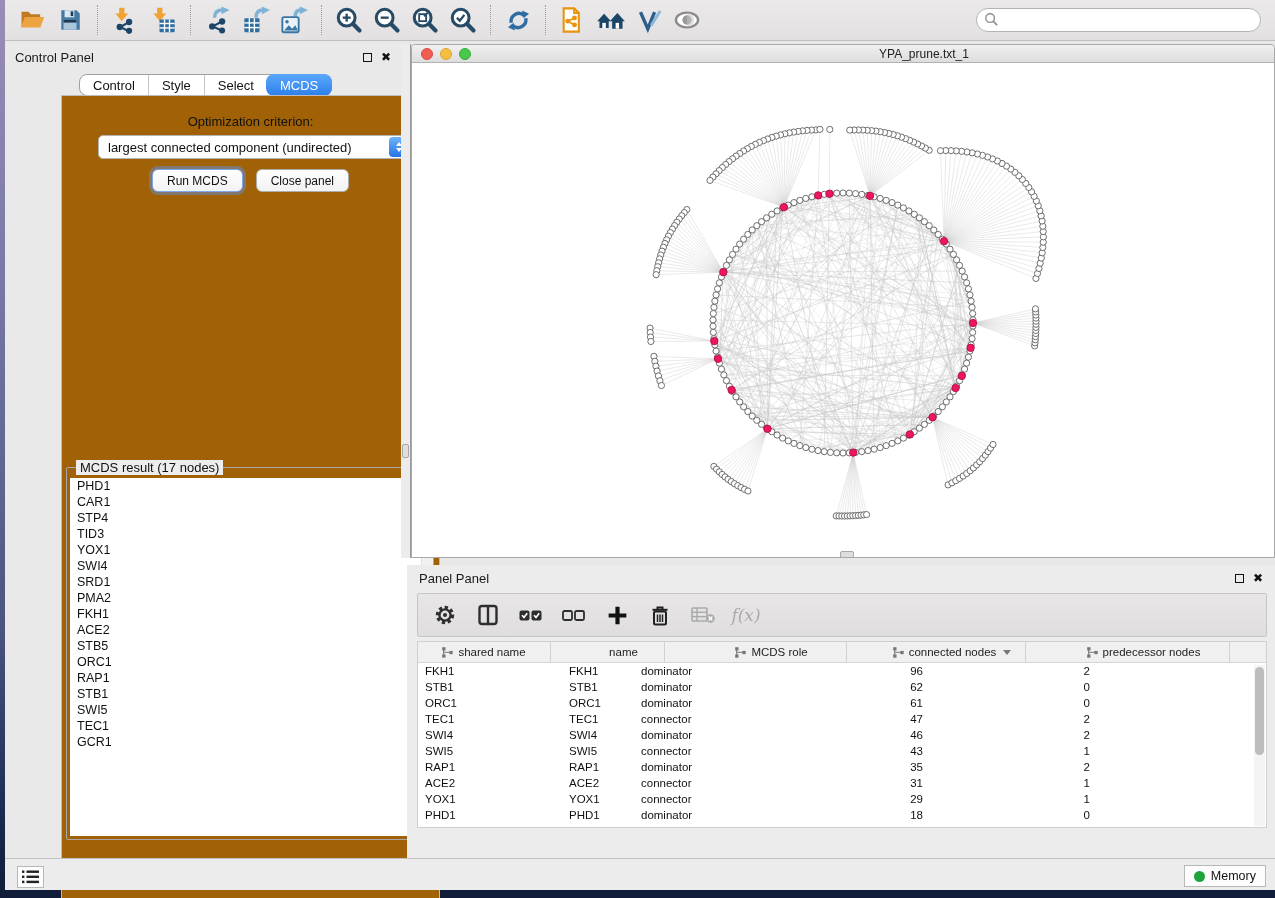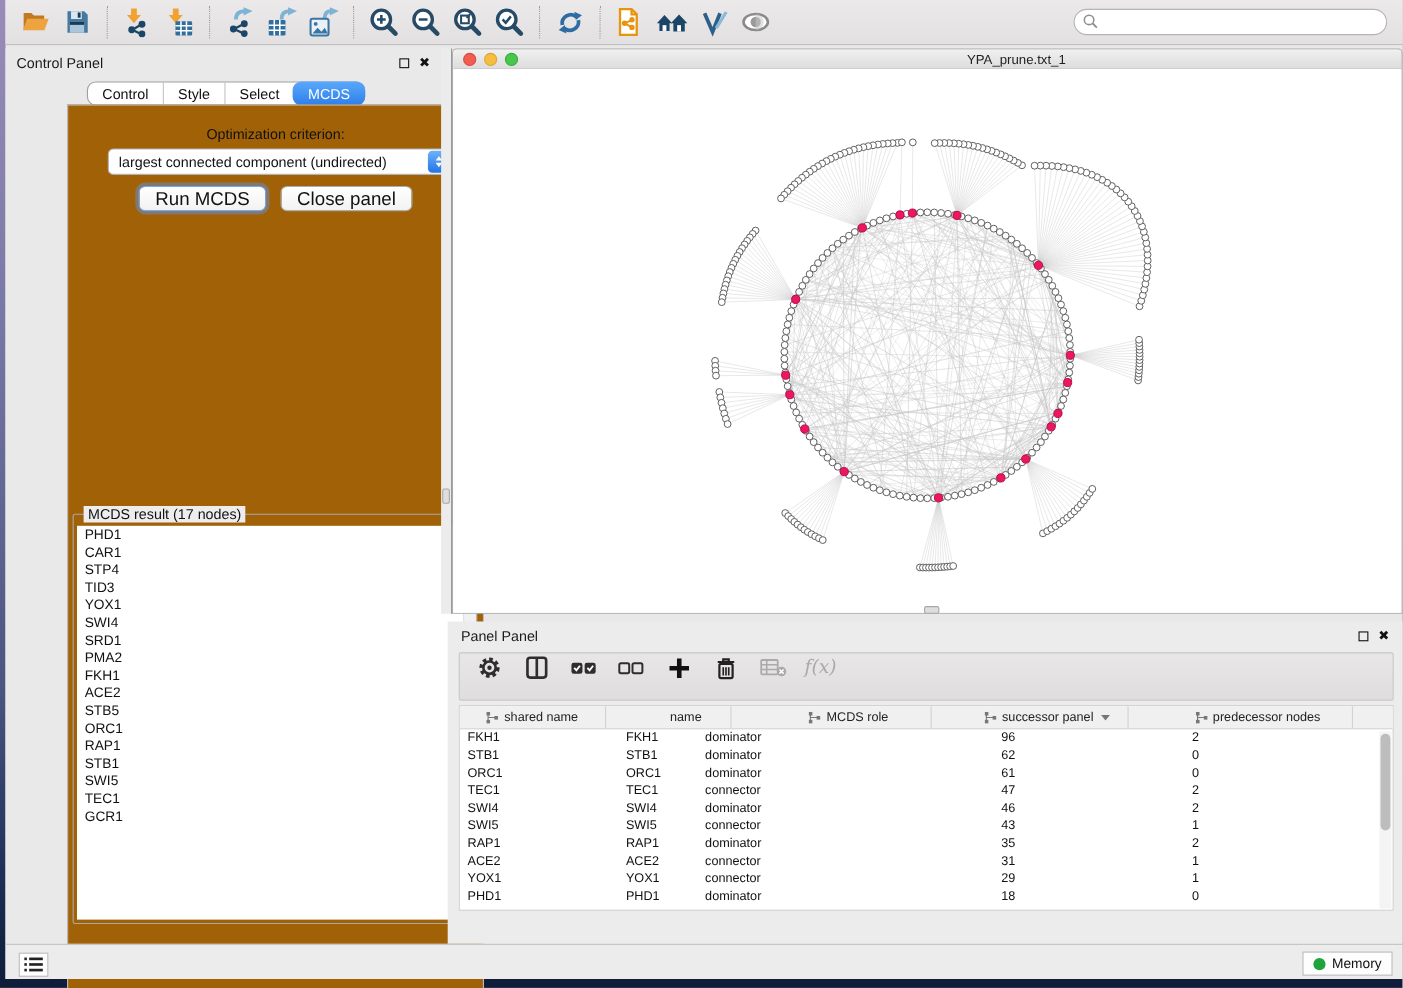--- a/index.html
+++ b/index.html
@@ -43,21 +43,21 @@
   .opt-label { margin-top:18px; text-align:center; font-size:13px; color:#111; }
   .criterion-select { position:absolute; left:36px; top:39px; width:313px; height:24px;
     background:#fff; border:1px solid #b3b3b3; border-radius:5px; display:flex; align-items:center; }
   .criterion-select .sel-text { padding-left:9px; font-size:13px; color:#111; flex:1; white-space:nowrap; }
   .sel-stepper { width:19px; height:20px; margin-right:2px; border-radius:4px;
     background:linear-gradient(#6db3fb,#2474e8); display:flex; flex-direction:column; align-items:center; justify-content:center; gap:2px; }
   .tri-up { width:0; height:0; border-left:3.5px solid transparent; border-right:3.5px solid transparent; border-bottom:4.5px solid #fff; }
   .tri-dn { width:0; height:0; border-left:3.5px solid transparent; border-right:3.5px solid transparent; border-top:4.5px solid #fff; }
   .btn-row { position:absolute; left:0; top:73px; width:100%; display:flex; justify-content:center; gap:13px; }
   .cp-btn { height:23px; padding:0 14px; background:linear-gradient(#ffffff,#f2f2f2);
-    border:1px solid #adadad; border-radius:6px; font-size:17px; color:#111; }
+    border:1px solid #adadad; border-radius:6px; font-size:12px; color:#111; }
   .cp-btn.focused { border-color:#7aa8e8; box-shadow:0 0 0 3px rgba(90,150,245,.45); }
 
   .result-group { position:absolute; left:4px; top:371px; width:368px; height:373px;
     border:1px solid #a8a8a8; border-radius:2px; }
   .result-legend { position:absolute; left:9px; top:-8px; background:#ededed; padding:0 4px; font-size:13px; color:#111; }
   .result-list { position:absolute; left:3px; top:10px; right:3px; bottom:3px; background:#fff; overflow:hidden; }
   .result-scroll { position:absolute; right:0; top:2px; width:12px; bottom:0; background:#f1f1f1; border-left:1px solid #e0e0e0; }
   .mcds-item { height:16px; line-height:16px; padding-left:7px; font-size:12.5px; color:#111; }
 
   
@@ -76,21 +76,21 @@
   .light.green { background:#48c74c; border:1px solid #36ad3d; }
   .net-title { position:absolute; left:512px; top:2px; transform:translateX(-50%); font-size:12px; color:#222; }
   .net-canvas { position:absolute; left:0; top:18px; width:862px; height:494px; background:#fff; }
   .h-thumb { position:absolute; left:428px; bottom:-1px; width:14px; height:7px; background:#dedede; border:1px solid #a8a8a8; border-radius:2px; }
 
   
   .table-panel { position:absolute; left:402px; top:565px; width:868px; height:293px; background:#ececec; }
   .tp-header { position:absolute; left:0; top:0; width:100%; height:26px; display:flex; align-items:center; padding:0 12px; }
   .tp-toolbar { position:absolute; left:10px; top:28px; width:850px; height:44px;
     background:linear-gradient(#e8e6e6,#dfdddd); border:1px solid #c6c6c6; border-radius:2px;
-    display:flex; gap:17px; padding-left:14px; }
+    display:flex; align-items:center; gap:17px; padding-left:14px; }
   .tp-tool { width:26px; height:26px; display:flex; align-items:center; justify-content:center; }
   .fx-label { font-family:"DejaVu Serif","Liberation Serif",serif; font-style:italic; font-size:17px; color:#aaa; }
 
   .node-table { position:absolute; left:10px; top:76px; width:850px; height:187px; background:#fff; border:1px solid #cfcfcf; }
   .nt-header { display:flex; height:21px; background:#f0f0f0; border-bottom:1px solid #d6d6d6;gap:32px; }
   .nt-hcell { display:flex; align-items:center; justify-content:center; gap:5px;
     border-right:1px solid #d2d2d2; font-size:11.5px; color:#222; overflow:hidden; }
   .sort-arrow { width:0; height:0; border-left:4px solid transparent; border-right:4px solid transparent; border-top:5px solid #777; margin-left:2px; }
   .nt-row { display:flex; height:16px; line-height:16px; font-size:11.5px; color:#111; }
   .nt-cell { overflow:hidden; white-space:nowrap; }
@@ -1278,21 +1278,21 @@
             </svg>
             <span>MCDS role</span>
           </div>
           <div class="nt-hcell c3">
             <svg width="11" height="11" viewBox="0 0 11 11">
               <path d="M1.7 3 V8.6 M1.7 5.3 H8.8" stroke="#777" fill="none"></path>
               <rect x="0.2" y="0.2" width="3.3" height="3.3" fill="#777"></rect>
               <rect x="0.2" y="7.4" width="3.3" height="3.3" fill="#777"></rect>
               <rect x="7.4" y="3.9" width="3.3" height="3.3" fill="#777"></rect>
             </svg>
-            <span>successor panel</span>
+            <span>connected nodes</span>
             <span class="sort-arrow"></span>
           </div>
           <div class="nt-hcell c4">
             <svg width="11" height="11" viewBox="0 0 11 11">
               <path d="M1.7 3 V8.6 M1.7 5.3 H8.8" stroke="#777" fill="none"></path>
               <rect x="0.2" y="0.2" width="3.3" height="3.3" fill="#777"></rect>
               <rect x="0.2" y="7.4" width="3.3" height="3.3" fill="#777"></rect>
               <rect x="7.4" y="3.9" width="3.3" height="3.3" fill="#777"></rect>
             </svg>
             <span>predecessor nodes</span>

